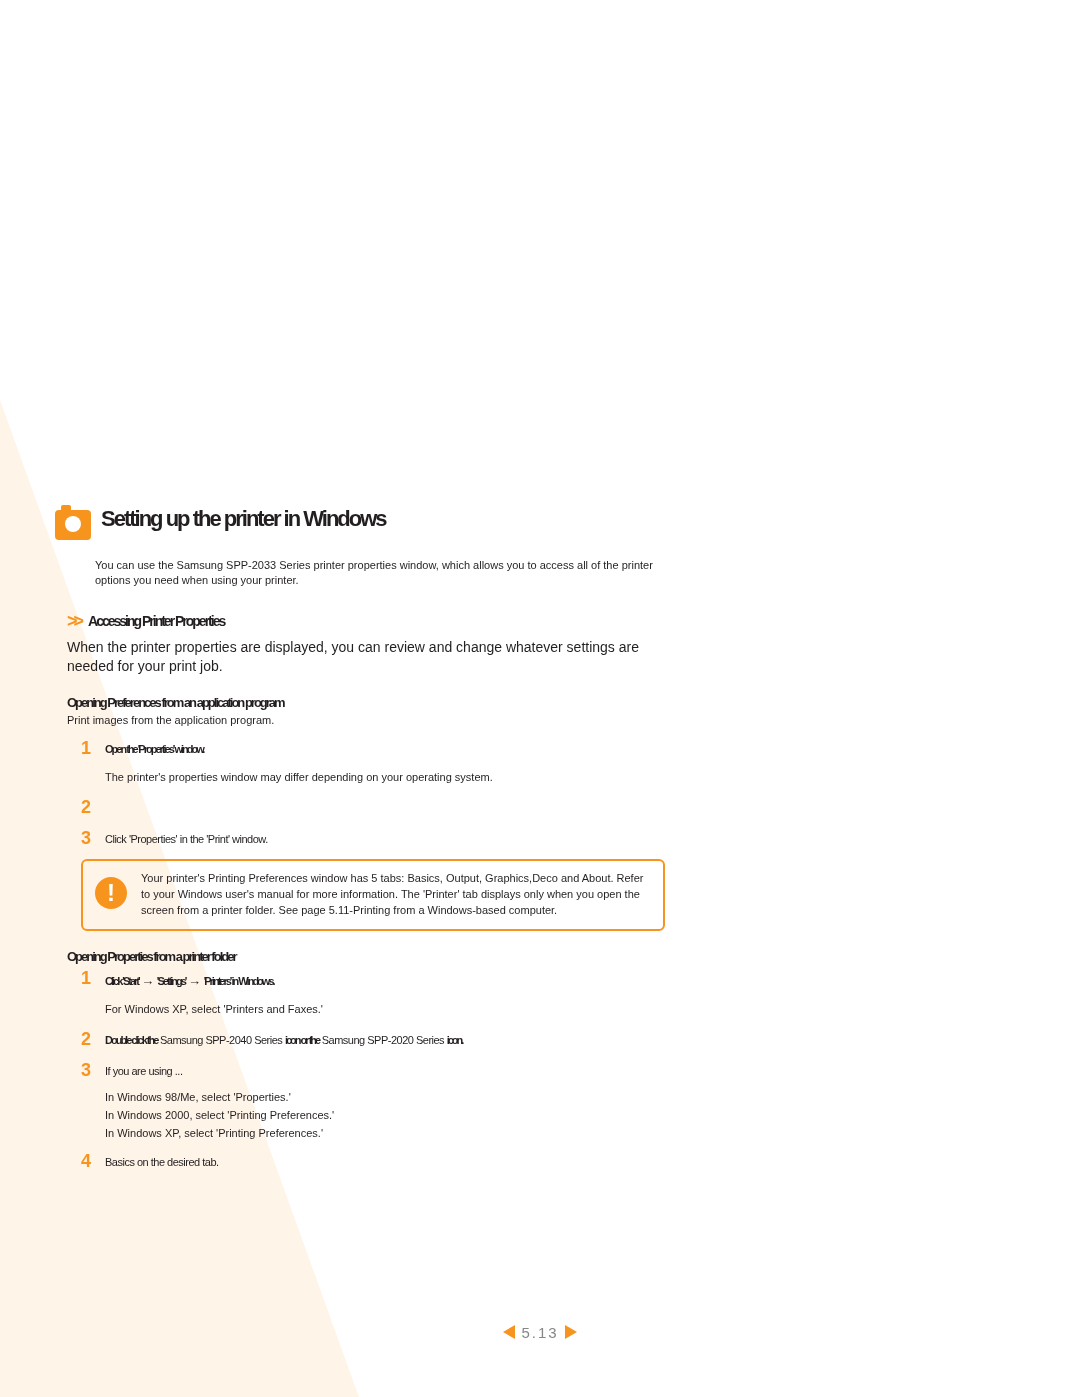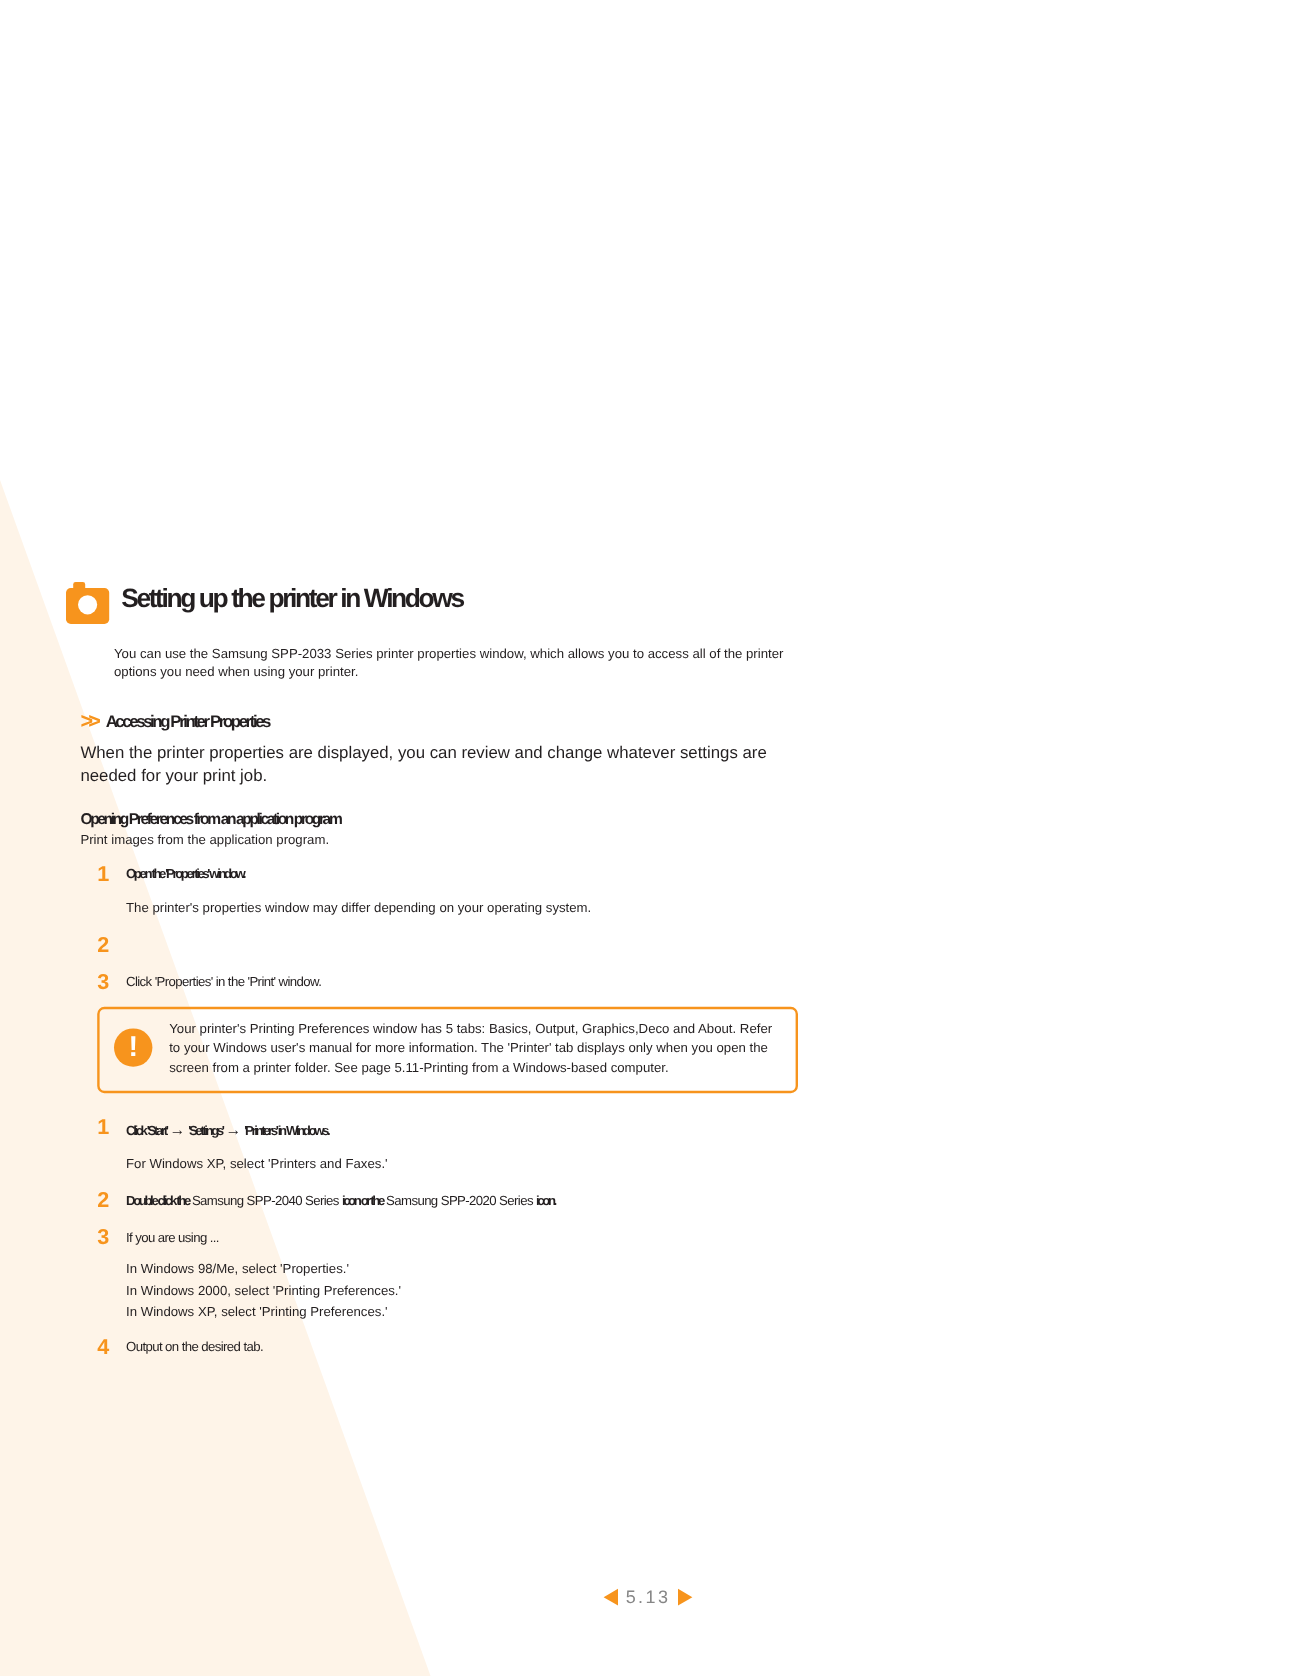--- a/index.html
+++ b/index.html
@@ -18,21 +18,21 @@
     width: 0;
     height: 0;
     border-left: 360px solid transparent;
     border-bottom: 1000px solid #fef4e8;
     border-right: 0 solid transparent;
     transform: scaleX(-1);
     z-index: 0;
   }
   .content {
     position: absolute;
-    top: 486px;
+    top: 506px;
     left: 55px;
     width: 610px;
     z-index: 1;
   }
   .title-row {
     display: flex;
     align-items: flex-start;
     gap: 10px;
     margin-bottom: 18px;
   }
@@ -249,20 +249,21 @@
     <div class="step-num">3</div>
     <div class="step-text bold">Click 'Properties' in the 'Print' window.</div>
   </div>
 
   <div class="info-box">
     <div class="info-icon">!</div>
     <div class="info-text">Your printer's Printing Preferences window has 5 tabs: Basics, Output, Graphics,Deco and About. Refer to your Windows user's manual for more information.
 The 'Printer' tab displays only when you open the screen from a printer folder. See page 5.11-Printing from a Windows-based computer.</div>
   </div>
 
+  <div class="subsection-title">Opening Properties from a printer folder</div>
 
   <div class="step">
     <div class="step-num">1</div>
     <div class="step-text">
       <span class="bold">Click 'Start'</span>
       <span class="arrow"> → </span>
       <span class="bold">'Settings'</span>
       <span class="arrow"> → </span>
       <span class="bold">'Printers' in Windows.</span>
     </div>
@@ -283,21 +284,21 @@
   <div class="step">
     <div class="step-num">3</div>
     <div class="step-text bold">If you are using ...</div>
   </div>
   <div class="os-line">In Windows 98/Me, select 'Properties.'</div>
   <div class="os-line">In Windows 2000, select 'Printing Preferences.'</div>
   <div class="os-line">In Windows XP, select 'Printing Preferences.'</div>
 
   <div class="step" style="margin-top:12px">
     <div class="step-num">4</div>
-    <div class="step-text bold">Output on the desired tab.</div>
+    <div class="step-text bold">Basics on the desired tab.</div>
   </div>
 
 </div>
 
 <div class="page-footer">
   <div class="page-num">
     <div class="tri-left"></div>
     <span class="page-label">5.13</span>
     <div class="tri-right"></div>
   </div>

